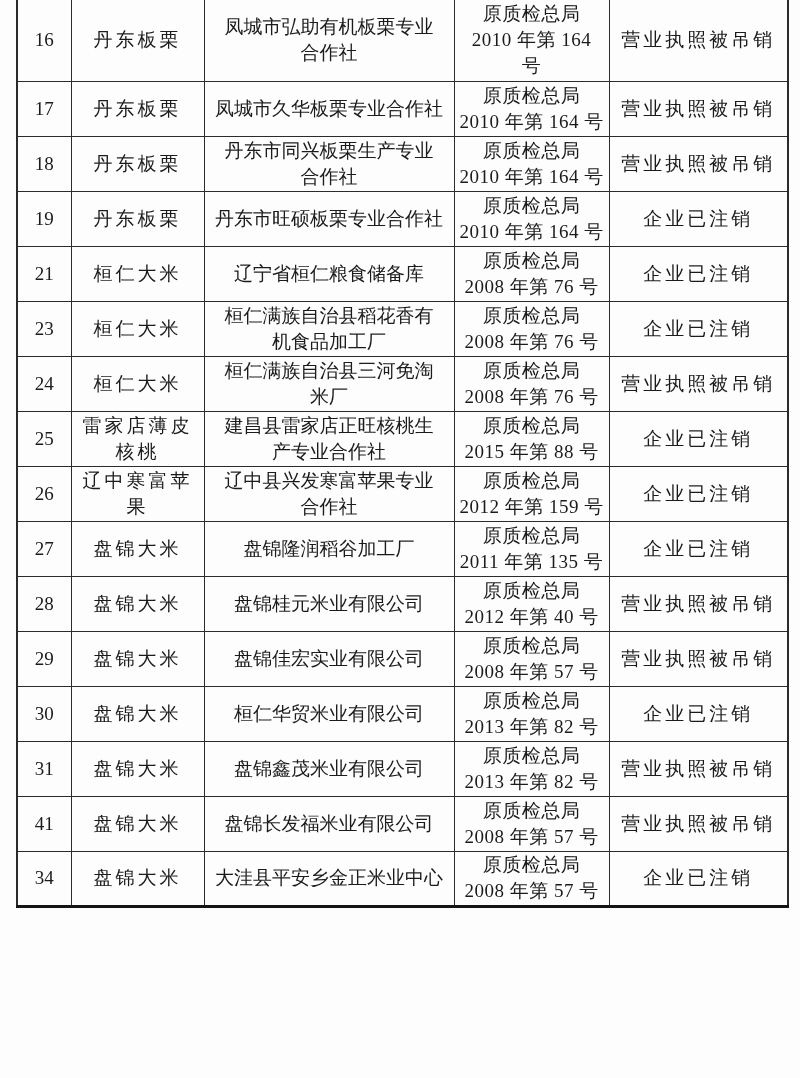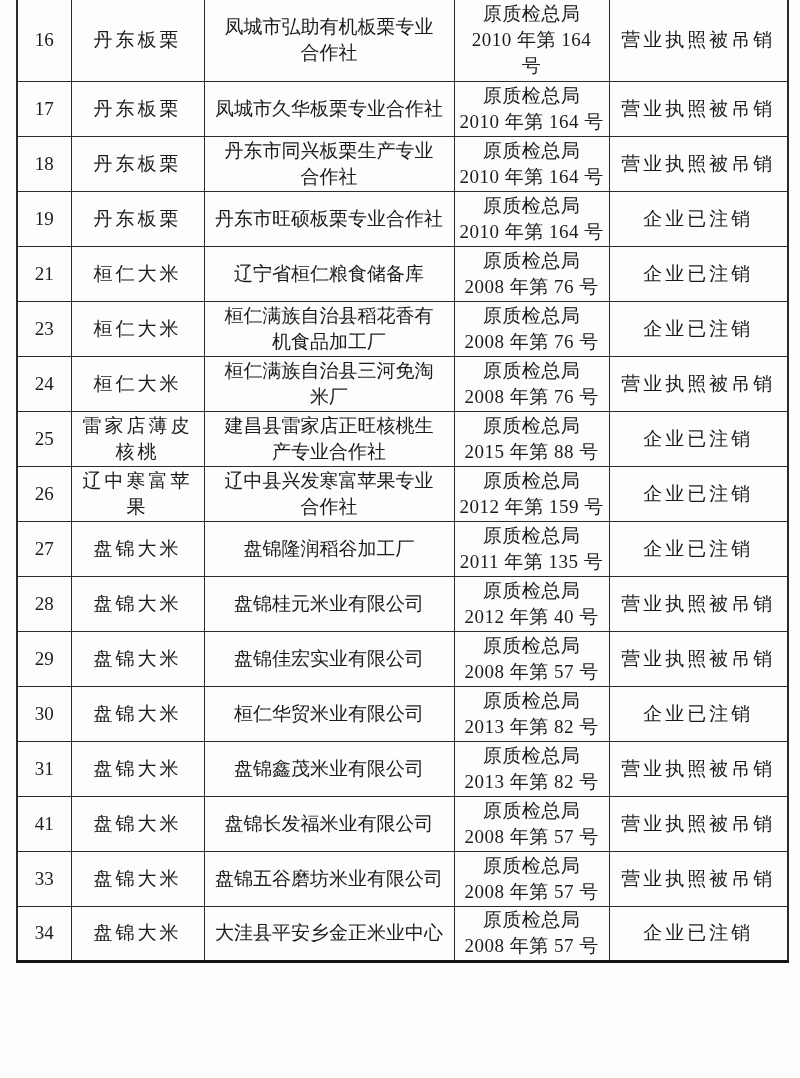--- a/index.html
+++ b/index.html
@@ -181,28 +181,20 @@
   </tr>
         <tr>
     <td class="col-no">41</td>
     <td class="col-product">盘锦大米</td>
     <td class="col-company">盘锦长发福米业有限公司</td>
     <td class="col-approval">原质检总局
 2008 年第 57 号</td>
     <td class="col-status">营业执照被吊销</td>
   </tr>
         <tr>
-    <td class="col-no">33</td>
-    <td class="col-product">盘锦大米</td>
-    <td class="col-company">盘锦五谷磨坊米业有限公司</td>
-    <td class="col-approval">原质检总局
-2008 年第 57 号</td>
-    <td class="col-status">营业执照被吊销</td>
-  </tr>
-        <tr>
     <td class="col-no">34</td>
     <td class="col-product">盘锦大米</td>
     <td class="col-company">大洼县平安乡金正米业中心</td>
     <td class="col-approval">原质检总局
 2008 年第 57 号</td>
     <td class="col-status">企业已注销</td>
   </tr>
       </tbody>
   </table>
 </div>

